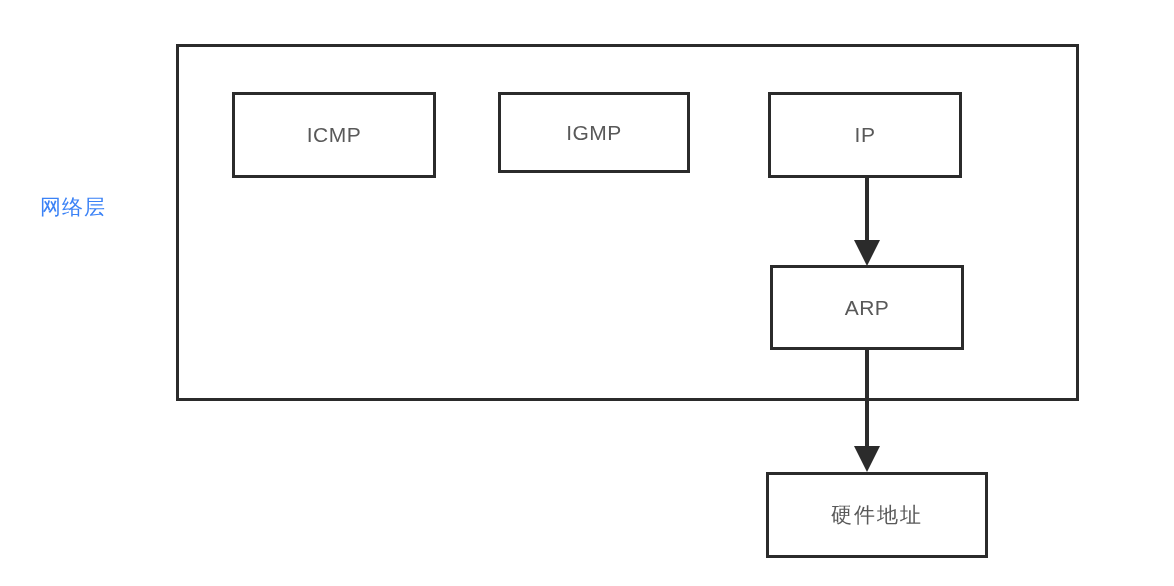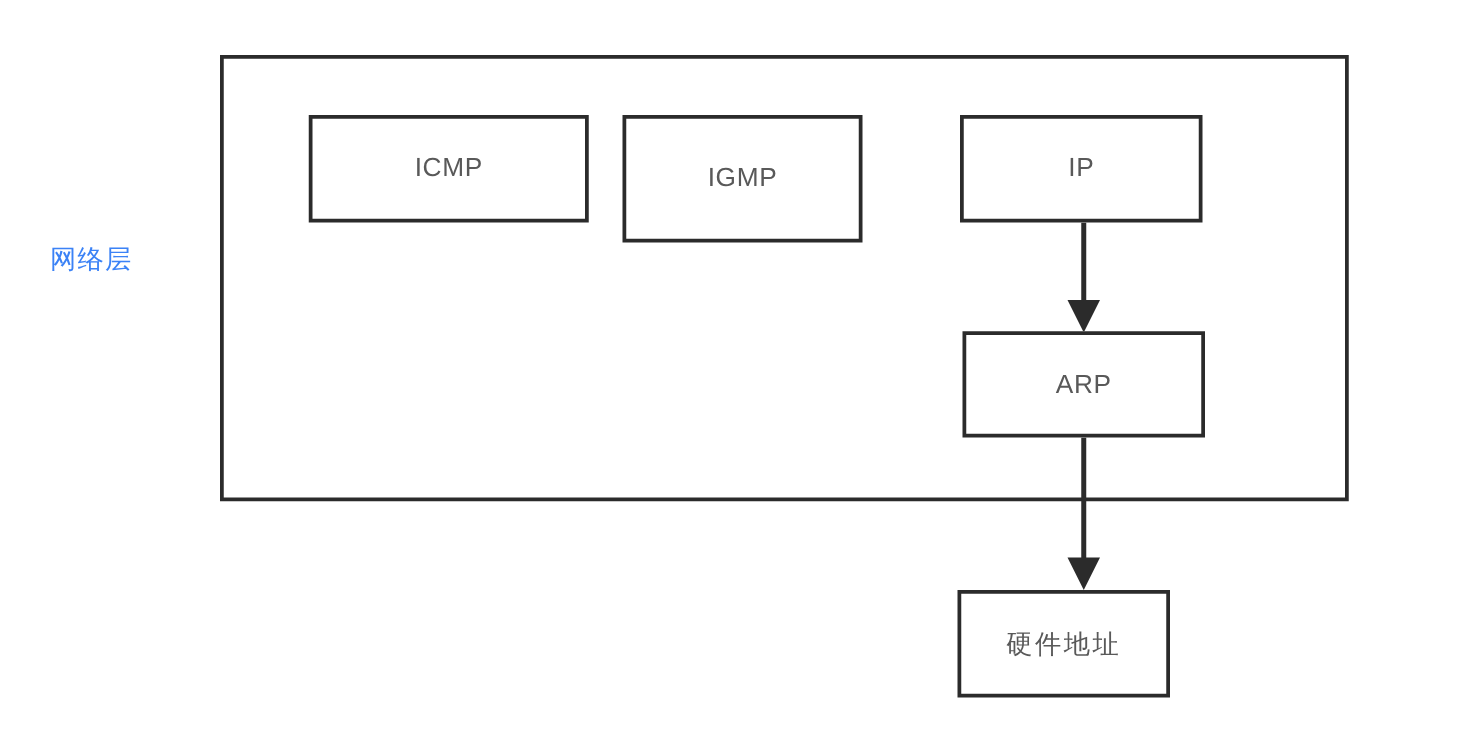--- a/index.html
+++ b/index.html
@@ -49,25 +49,25 @@
     align-items: center;
     justify-content: center;
     color: #595959;
     font-size: 21px;
     letter-spacing: 0.5px;
     z-index: 3;
   }
   .node-cjk {
     letter-spacing: 2px;
   }
-  #node-icmp { left: 232px; top: 92px;  width: 224px; height: 86px; margin-left: 15px; }
-  #node-igmp { left: 498px; top: 92px;  width: 192px; height: 102px; }
+  #node-icmp { left: 232px; top: 92px;  width: 204px; height: 86px; }
+  #node-igmp { left: 498px; top: 92px;  width: 192px; height: 81px; }
   #node-ip   { left: 768px; top: 92px;  width: 194px; height: 86px; }
   #node-arp  { left: 770px; top: 265px; width: 194px; height: 85px; }
-  #node-hw   { left: 766px; top: 472px; width: 170px; height: 86px; }
+  #node-hw   { left: 766px; top: 472px; width: 222px; height: 86px; }
 
   
   #connectors {
     position: absolute;
     left: 0;
     top: 0;
     width: 1174px;
     height: 586px;
     z-index: 2;
     pointer-events: none;

